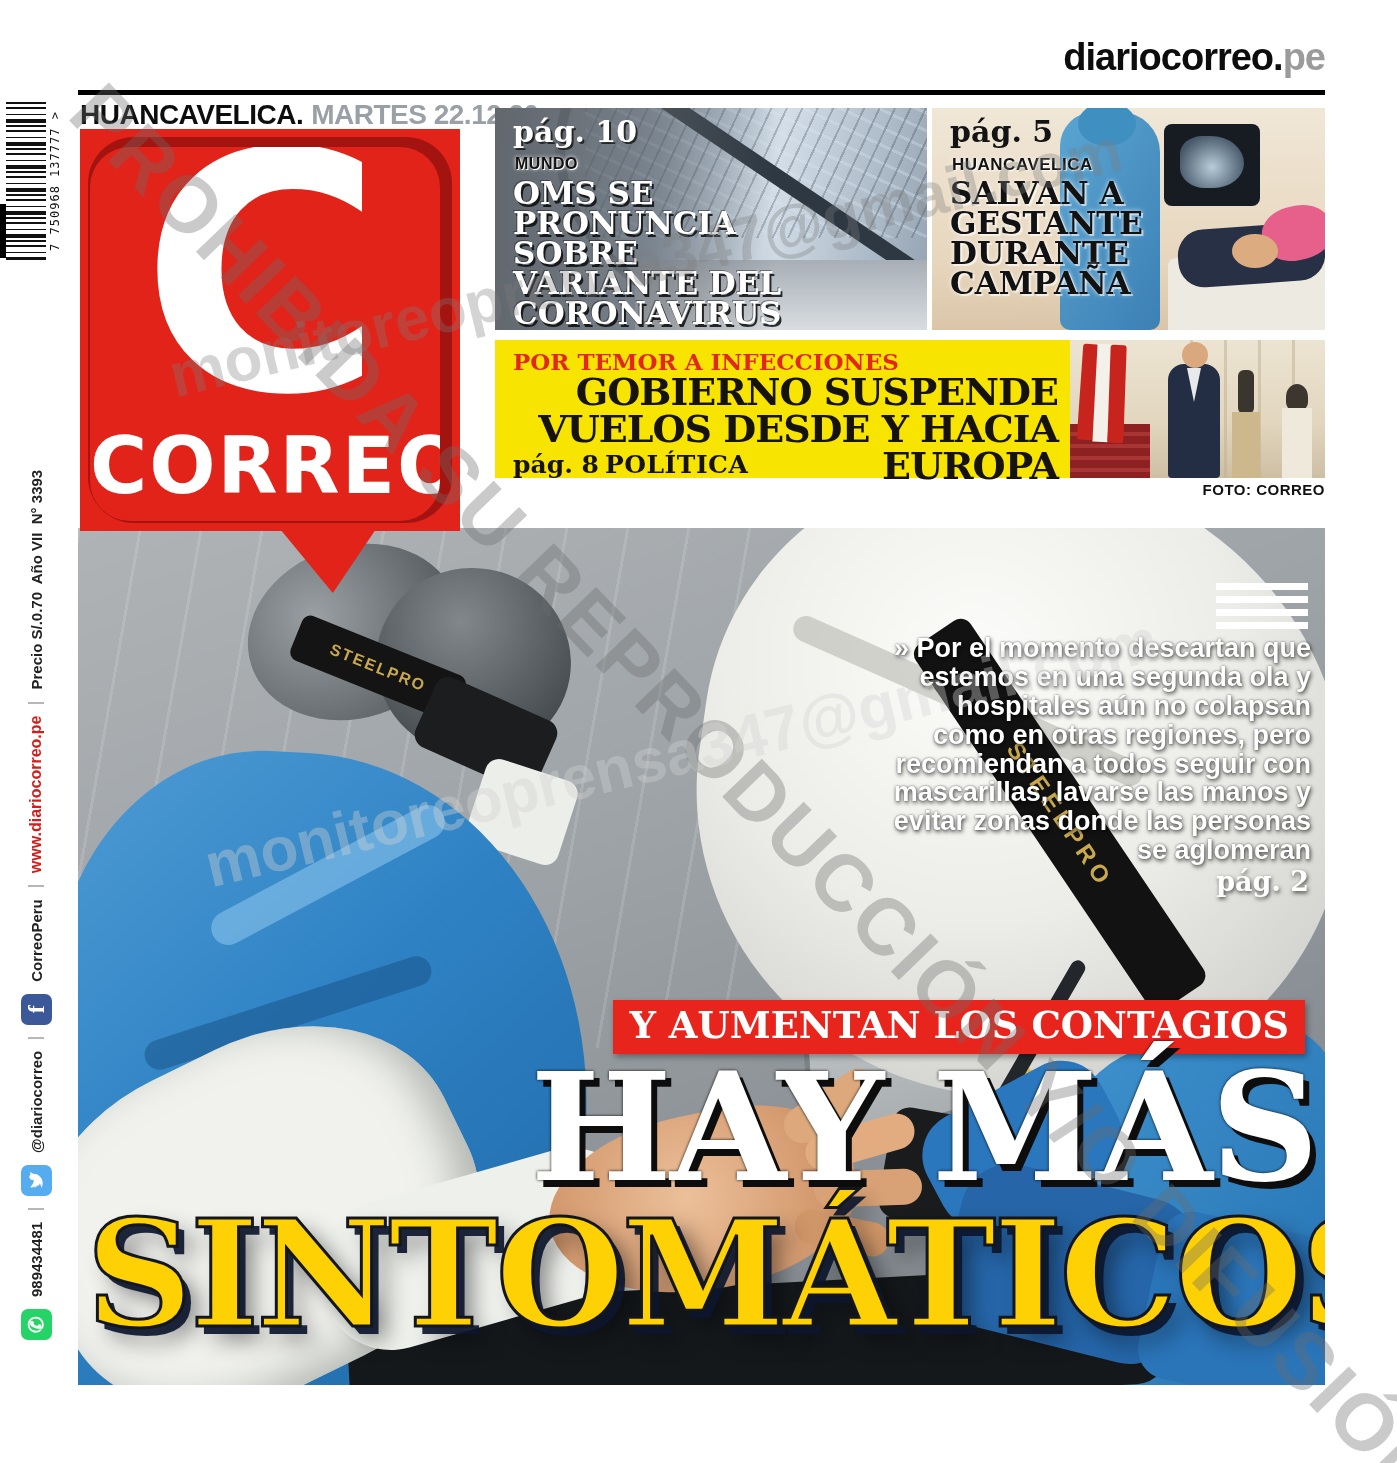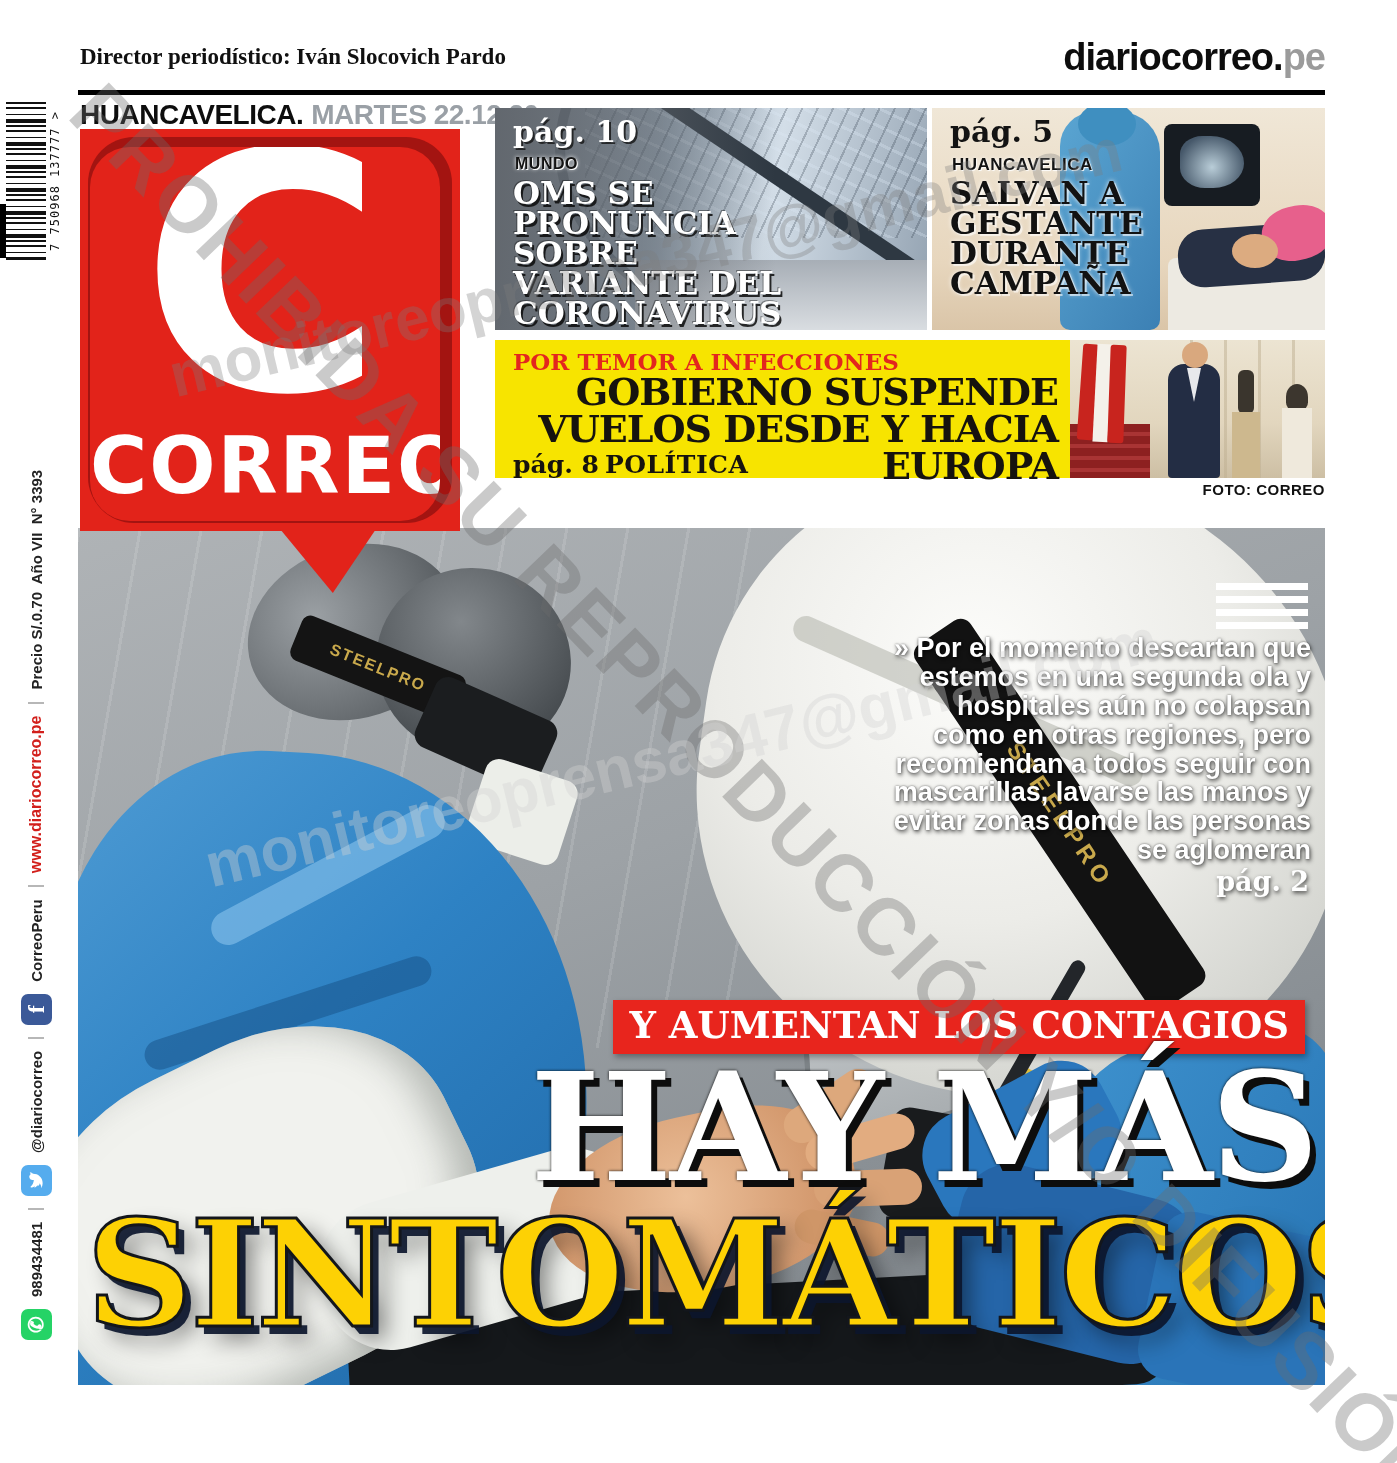--- a/index.html
+++ b/index.html
@@ -180,21 +180,20 @@
   .wm-mail-a{left:162px;top:342px;transform-origin:0 0;transform:rotate(-13.5deg);
     font-size:62px;color:rgba(125,125,125,.33);}
   .wm-mail-b{left:198px;top:832px;transform-origin:0 0;transform:rotate(-13.5deg);
     font-size:62px;color:rgba(210,210,210,.38);}
 </style>
 </head>
 <body>
 
 <div class="page">
 
-  <div class="abs director">Director periodístico: Iván Slocovich Pardo</div>
   <div class="abs site"><span>diariocorreo.</span><span class="tld">pe</span></div>
   <div class="abs head-rule"></div>
   <div class="abs masthead-line">
     <span>HUANCAVELICA.</span><span class="date">MARTES 22.12.20</span>
   </div>
 
   <div class="abs barcode">
     <div class="bc-tab"></div>
     <div class="bc-bars"></div>
     <div class="bc-num">7 750968 137777 &gt;</div>

